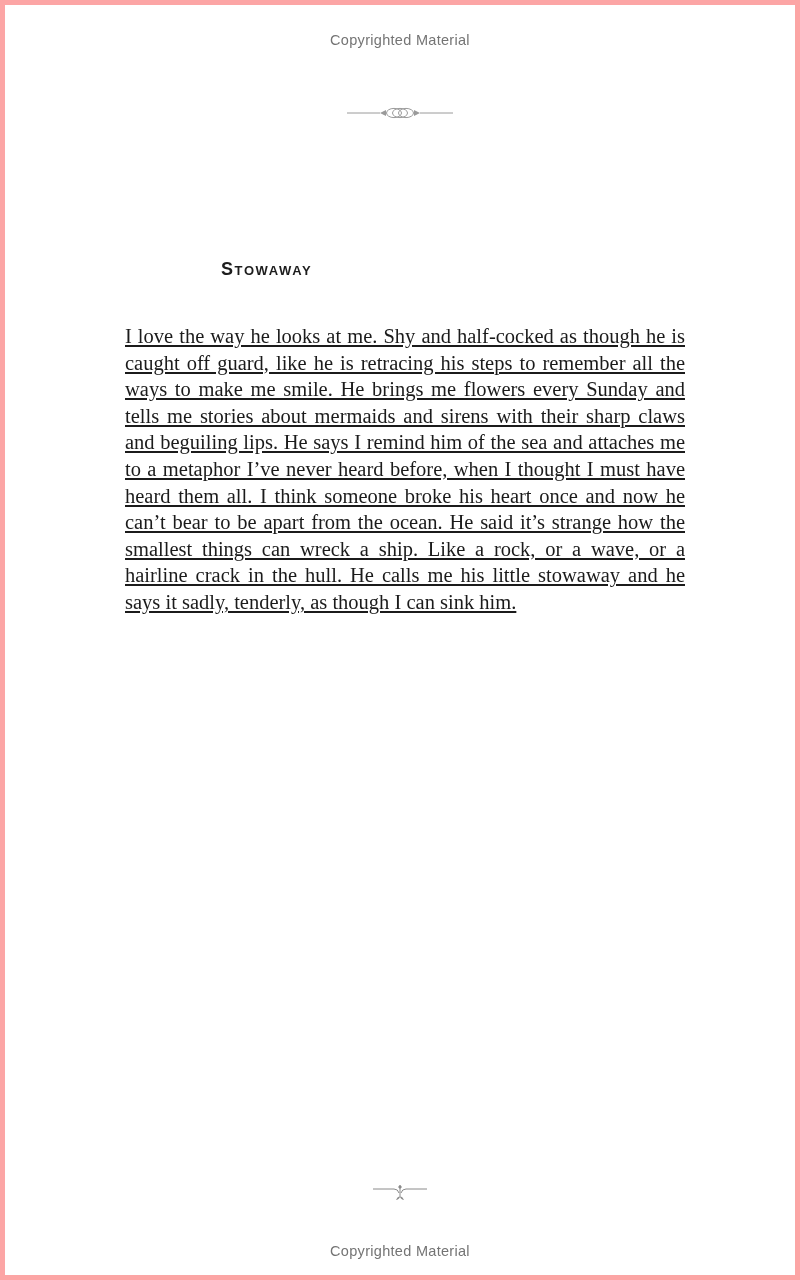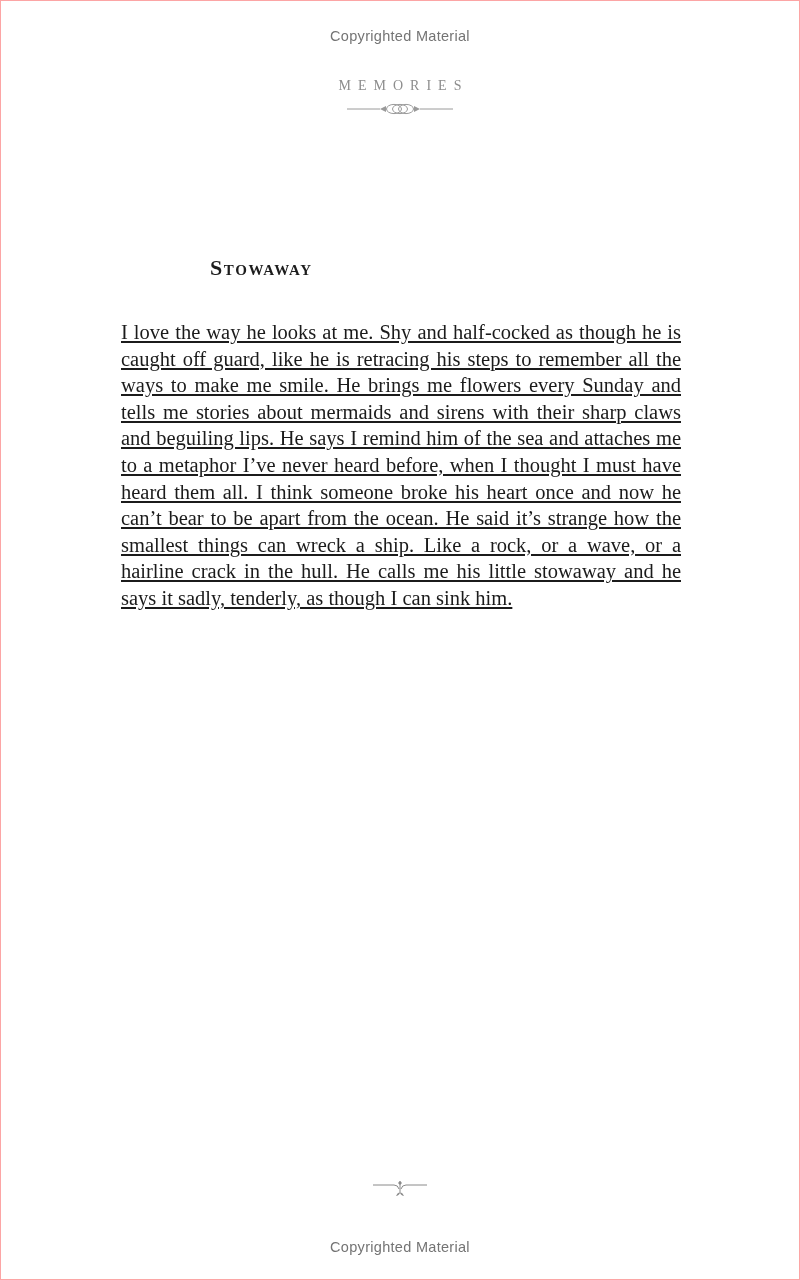--- a/index.html
+++ b/index.html
@@ -6,21 +6,21 @@
   html, body {
     background: #ffffff;
     font-family: "Liberation Serif", serif;
   }
   .page {
     position: relative;
     width: 800px;
     height: 1280px;
     margin: 0 auto;
     background: #ffffff;
-    border: 1px solid #fca5a5;
+    border: 5px solid #fca5a5;
     overflow: hidden;
   }
   .copyright {
     position: absolute;
     left: 0;
     width: 100%;
     text-align: center;
     font-family: "Liberation Sans", sans-serif;
     font-size: 14.5px;
     color: #747474;
@@ -44,25 +44,25 @@
   .header-ornament {
     position: absolute;
     top: 98px;
     left: 0;
     width: 100%;
     text-align: center;
   }
   .poem-title {
     position: absolute;
     top: 254px;
-    left: 209px;
-    font-family: Liberation Serif, serif;
+    left: 216px;
+    font-family: Liberation Sans, sans-serif;
     font-variant: small-caps;
     font-weight: bold;
-    font-size: 22px;
+    font-size: 18px;
     letter-spacing: 1.6px;
     color: #1d1d1d;
   }
   .poem-body {
     position: absolute;
     top: 318px;
     left: 120px;
     width: 560px;
     font-family: "Liberation Serif", serif;
     font-size: 20.5px;
@@ -92,21 +92,20 @@
   }
   svg { vertical-align: middle; }
 </style>
 </head>
 <body>
 
 <div class="page">
 
   <div class="copyright copyright-top">Copyrighted Material</div>
 
-  <div class="running-header">MEMORIES</div>
 
   <div class="header-ornament">
     <span>
       <svg width="106" height="16" viewBox="0 0 106 16" aria-hidden="true">
         <g stroke="#9a9a9a" fill="none" stroke-width="1">
           <line x1="0" y1="8" x2="33" y2="8"></line>
           <path d="M33 8 L39 5 L39 11 Z" fill="#9a9a9a" stroke="none"></path>
           <ellipse cx="47" cy="8" rx="7.5" ry="4.6"></ellipse>
           <ellipse cx="53" cy="8" rx="7.5" ry="4.6"></ellipse>
           <ellipse cx="59" cy="8" rx="7.5" ry="4.6"></ellipse>

